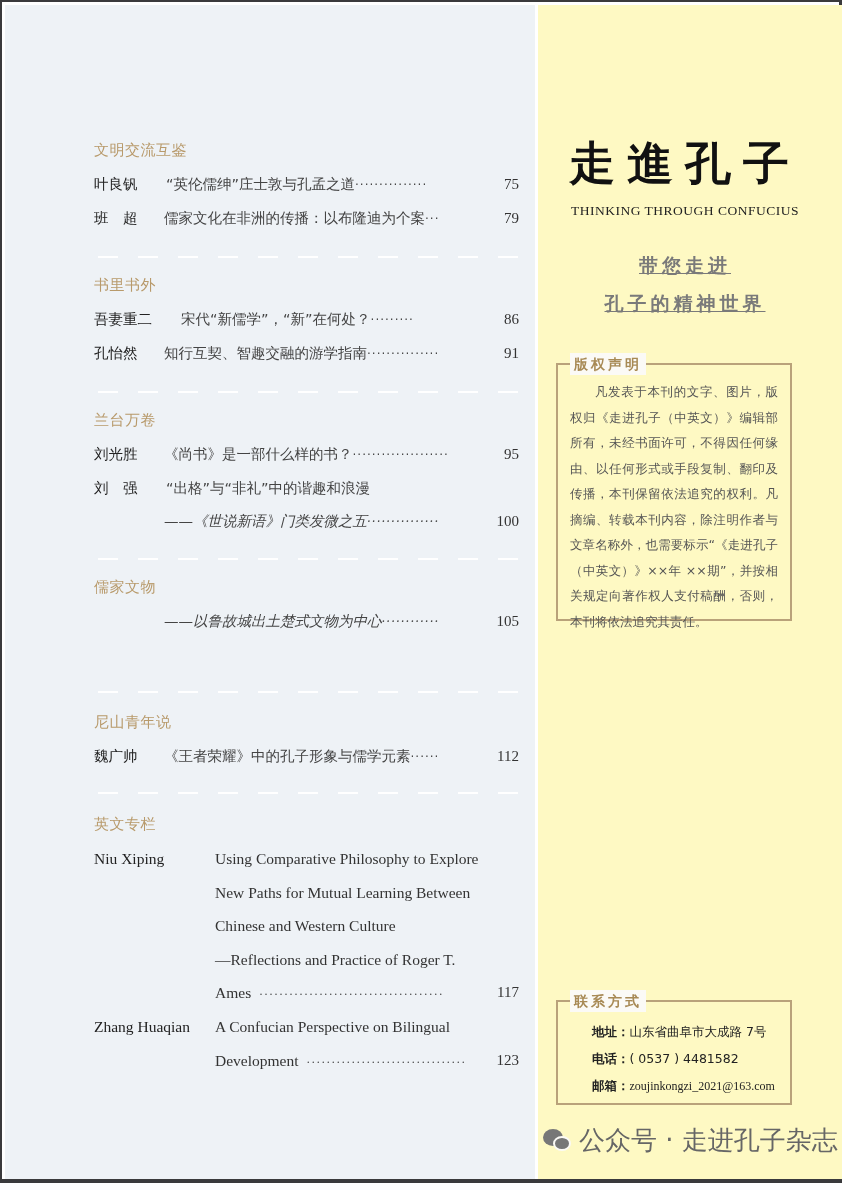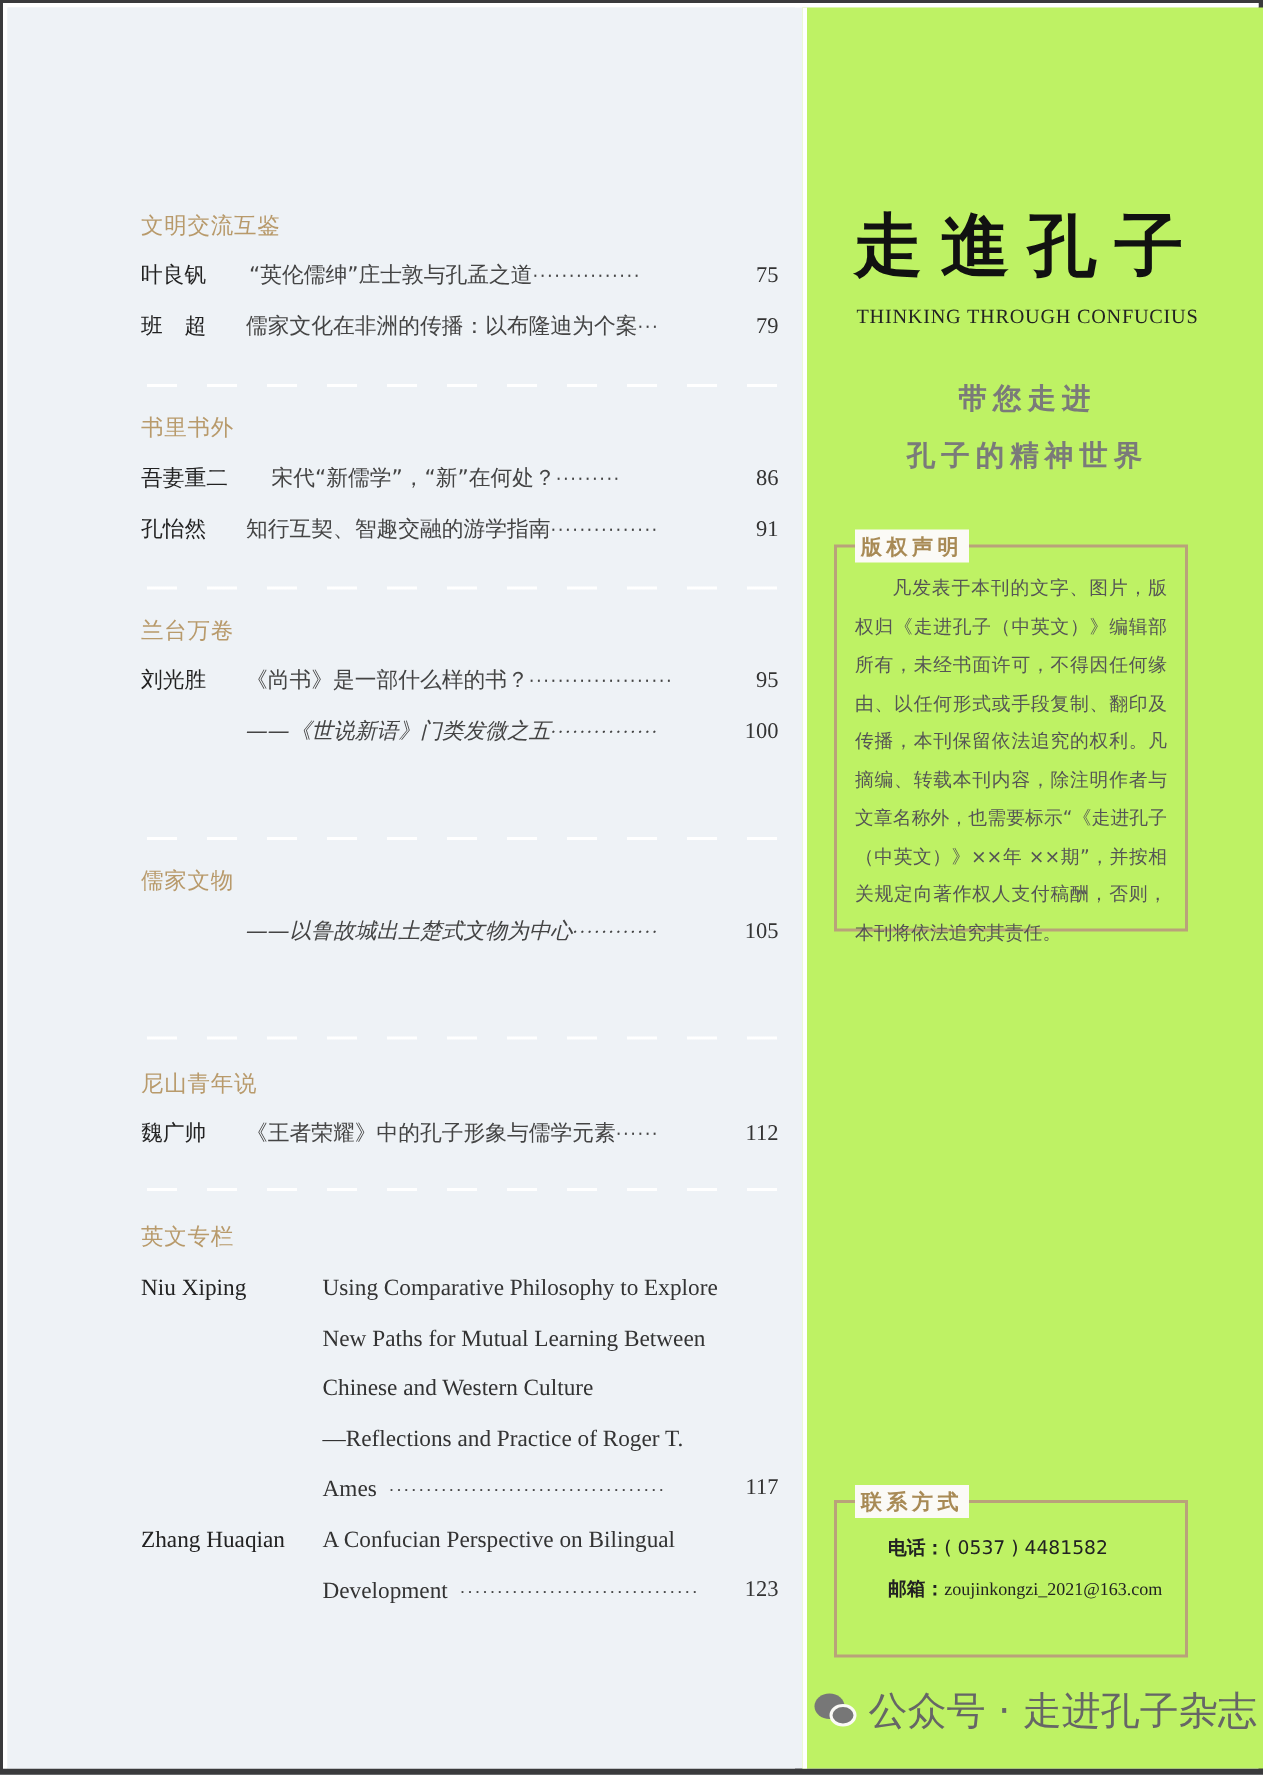--- a/index.html
+++ b/index.html
@@ -8,21 +8,21 @@
     .page {
       position: absolute; left: 2px; top: 2px; width: 837px; height: 1177px;
       background: #eef2f6; border-left: 3px solid #ffffff; border-top: 3px solid #ffffff;
     }
     .left {
       position: absolute; left: 0; top: 0; width: 525px; height: 100%;
       background: #eef2f6;
     }
     .right {
       position: absolute; left: 530px; top: 0; width: 307px; height: 100%;
-      background: #bef264; border-left: 3px solid #ffffff;
+      background: #fef9c3; border-left: 3px solid #ffffff;
     }
     
     .section { position: absolute; left: 89px; width: 425px; }
     .section-title {
       font-family: "DejaVu Sans", sans-serif; font-size: 15px; color: #b89a6b;
       height: 24px; line-height: 24px; margin-bottom: 6px; letter-spacing: 0.5px;
     }
     .entry { position: relative; height: 33.5px; line-height: 33.5px; font-size: 15px; white-space: nowrap; }
     .author { position: absolute; left: 0; top: 0; font-family: "DejaVu Serif", serif; color: #222; font-size: 14.5px; }
     .title { position: absolute; top: 0; color: #444; font-family: "DejaVu Sans", sans-serif; font-size: 14.5px; }
@@ -41,21 +41,21 @@
     .logo {
       position: absolute; left: 12px; top: 128px; width: 270px; text-align: center;
       font-family: "DejaVu Serif", serif; font-size: 46px; font-weight: bold; color: #111; letter-spacing: 12px;
     }
     .logo-en {
       position: absolute; left: 12px; top: 198px; width: 270px; text-align: center;
       font-family: "Liberation Serif", serif; font-size: 13.5px; color: #222; letter-spacing: 0.5px;
     }
     .slogan {
       position: absolute; left: 12px; width: 270px; text-align: center;
-      font-family: "DejaVu Sans", sans-serif; font-size: 19px; font-weight: bold; color: #7a7a7a; letter-spacing: 4px;
+      font-family: "DejaVu Sans", sans-serif; font-size: 19px; font-weight: bold; color: #7a7a7a; letter-spacing: 4px; text-decoration: underline;
     }
     .box {
       position: absolute; left: 18px; width: 236px;
       border: 2px solid #b9a27a;
       padding: 14px 12px 8px 12px;
     }
     .box-title {
       position: absolute; left: 12px; top: -12px; background: #fbfaf6; padding: 0 4px;
       font-family: Liberation Sans, sans-serif; font-size: 14px; font-weight: bold; color: #a88a55; letter-spacing: 3px;
       line-height: 22px;
@@ -115,20 +115,24 @@
     <div class="divider" style="top:386px;"></div>
 
     <div class="section" style="top:403px;">
       <div class="section-title">兰台万卷</div>
       <div class="entry">
         <span class="author">刘光胜</span>
         <span class="title" style="left:70px;"><span>《尚书》是一部什么样的书？</span><span class="dots">····················</span></span>
         <span class="page-num">95</span>
       </div>
       <div class="entry">
+        <span class="author">刘　强</span>
+        <span class="title" style="left:72px;"><span>“出格”与“非礼”中的谐趣和浪漫</span></span>
+      </div>
+      <div class="entry">
         <span class="title serif" style="left:70px;"><span>——《世说新语》门类发微之五</span><span class="dots">···············</span></span>
         <span class="page-num">100</span>
       </div>
     </div>
     <div class="divider" style="top:553px;"></div>
 
     <div class="section" style="top:570px;">
       <div class="section-title">儒家文物</div>
       <div class="entry">
         <span class="title serif" style="left:70px;"><span>——以鲁故城出土楚式文物为中心</span><span class="dots">············</span></span>
@@ -184,20 +188,21 @@
     <div class="slogan" style="top:286px;">孔子的精神世界</div>
 
     <div class="box" style="top:358px; height:258px;">
       <div class="box-title">版权声明</div>
       <div class="box-text">凡发表于本刊的文字、图片，版权归《走进孔子（中英文）》编辑部所有，未经书面许可，不得因任何缘由、以任何形式或手段复制、翻印及传播，本刊保留依法追究的权利。凡摘编、转载本刊内容，除注明作者与文章名称外，也需要标示“《走进孔子（中英文）》××年 ××期”，并按相关规定向著作权人支付稿酬，否则，本刊将依法追究其责任。</div>
     </div>
 
 
     <div class="box" style="top:995px; height:105px; padding-top:16px;">
       <div class="box-title">联系方式</div>
+      <div class="contact-line"><span class="lbl">地址：</span><span>山东省曲阜市大成路 7号</span></div>
       <div class="contact-line"><span class="lbl">电话：</span><span>( 0537 ) 4481582</span></div>
       <div class="contact-line"><span class="lbl">邮箱：</span><span class="email">zoujinkongzi_2021@163.com</span></div>
     </div>
 
     <div class="footer">
       <div class="wechat">
           <div class="b1"></div>
           <div class="b2"></div>
         </div>
       <span>公众号 · 走进孔子杂志</span>

